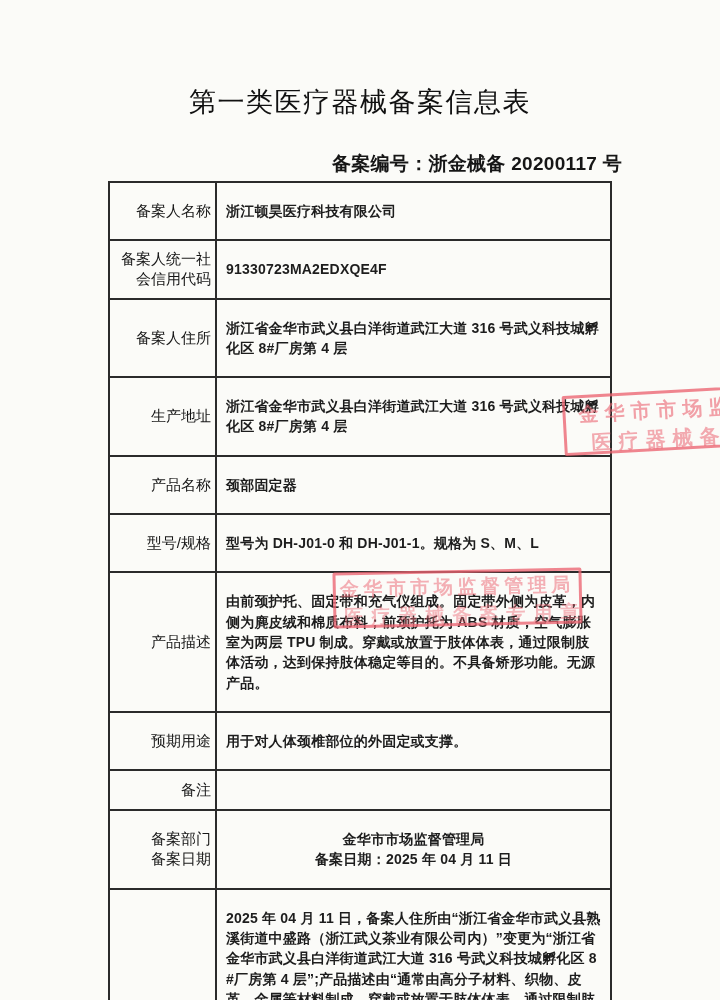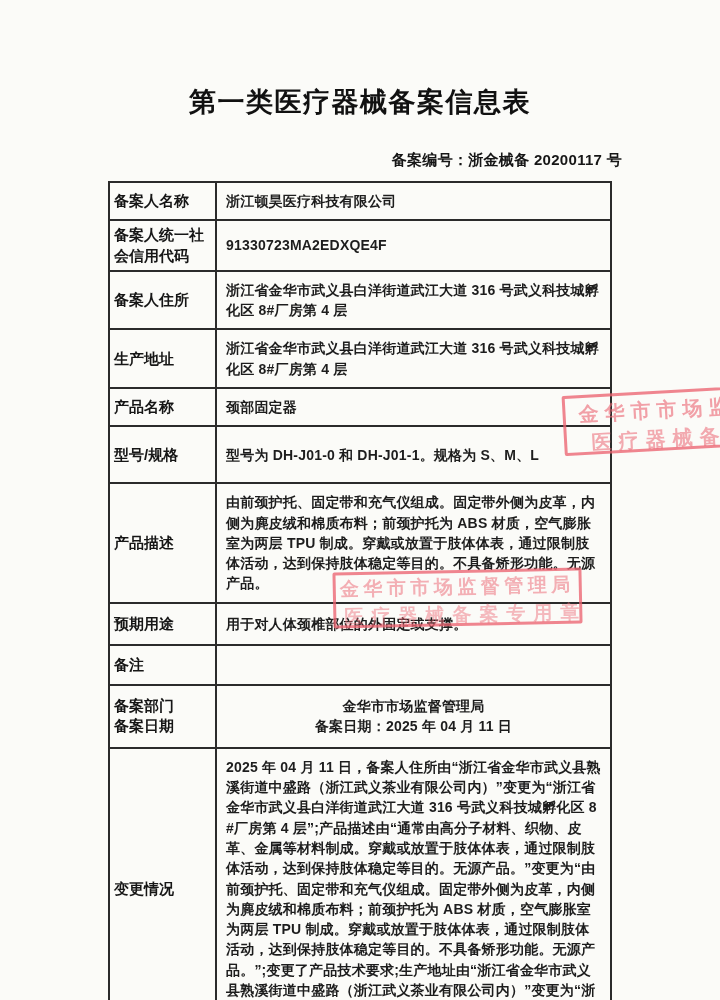--- a/index.html
+++ b/index.html
@@ -8,47 +8,47 @@
     width:720px; height:1000px;
     margin:0 auto;
     background:#fbfbf8;
     overflow:hidden;
     font-family:"Liberation Sans","DejaVu Sans",sans-serif;
     color:#1c1c1c;
   }
   .doc-title {
     position:absolute; top:84px; left:0; width:720px;
     text-align:center;
-    font-size:27px; font-weight:700; letter-spacing:1.5px;
+    font-size:27px; font-weight:400; letter-spacing:1.5px;
     color:#111;
   }
   .filing-no {
     position:absolute; top:151px; left:108px; width:514px;
     text-align:right;
-    font-size:15px; font-weight:800; color:#161616;
+    font-size:19px; font-weight:800; color:#161616;
     letter-spacing:0.3px;
   }
   table.reg {
     position:absolute; top:181px; left:108px; width:504px;
     border-collapse:collapse; table-layout:fixed;
     background:transparent;
   }
   table.reg col.c-label { width:107px; }
   table.reg th, table.reg td {
     border:2px solid #2b2b2b;
     overflow:hidden;
   }
   table.reg th {
-    font-size:15px; font-weight:700; text-align:left;
+    font-size:15px; font-weight:400; text-align:right;
     vertical-align:middle; white-space:pre-line; line-height:1.35;
     padding:4px 4px; color:#161616;
   }
   table.reg td {
     font-size:14px; font-weight:700; color:#1d1d1d;
-    padding:8px 9px; vertical-align:middle;
+    padding:18px 9px; vertical-align:middle;
     line-height:1.45; letter-spacing:0.2px;
     word-break:break-all;
   }
   tr.r1  { height:31px; }
   tr.r2  { height:49px; }
   tr.r3  { height:45px; }
   tr.r4  { height:41px;border-radius:23px; }
   tr.r5  { height:29px; }
   tr.r6  { height:57px; }
   tr.r7  { height:75px; }

